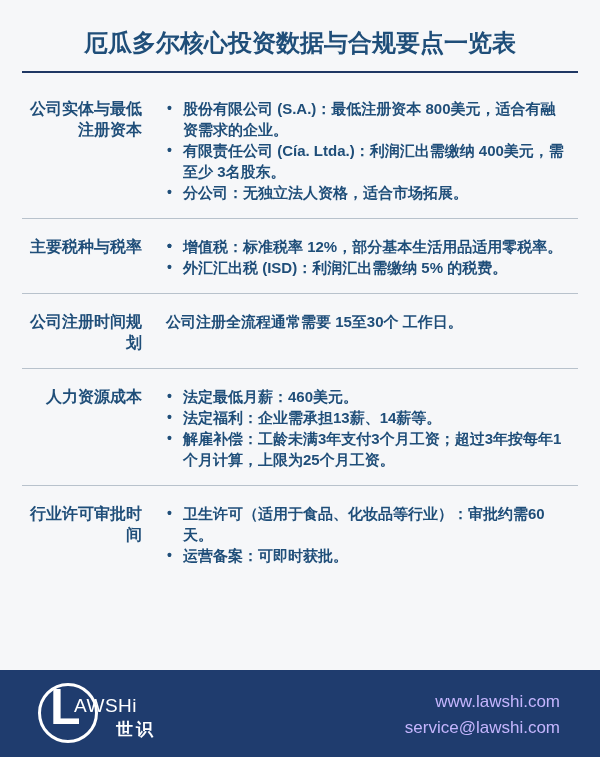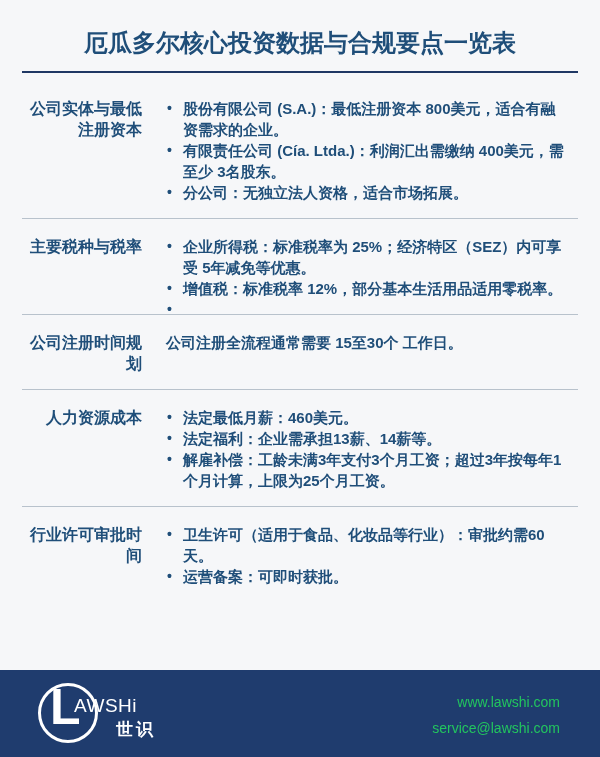--- a/index.html
+++ b/index.html
@@ -100,23 +100,23 @@
     font-size: 17px;
     line-height: 19px;
     font-weight: 700;
     letter-spacing: 3px;
     color: #ffffff;
   }
   .contact {
     position: absolute;
     right: 40px; top: 19px;
     text-align: right;
-    font-size: 14px;
+    font-size: 17px;
     line-height: 26px;
-    color: #22c55e;
+    color: #c4b5fd;
   }
   .contact div { white-space: nowrap; }
 </style>
 </head>
 <body>
 
 <div class="page">
 
   <header class="header">
     <h1>厄瓜多尔核心投资数据与合规要点一览表</h1>
@@ -131,23 +131,23 @@
             <li><span class="dot">•</span><span>股份有限公司 (S.A.)：最低注册资本 800美元，适合有融资需求的企业。</span></li>
             <li><span class="dot">•</span><span>有限责任公司 (Cía. Ltda.)：利润汇出需缴纳 400美元，需至少 3名股东。</span></li>
             <li><span class="dot">•</span><span>分公司：无独立法人资格，适合市场拓展。</span></li>
           </ul>
         </div>
       </div>
       <div class="row">
         <div class="row-label">主要税种与税率</div>
         <div class="row-content">
           <ul>
-            <li><span class="dot">•</span><span>企业所得税：标准税率为 25%；经济特区（SEZ）内可享受 5年减免等优惠。</span></li>
+            <li><span class="dot">•</span></li>
             <li><span class="dot">•</span><span>增值税：标准税率 12%，部分基本生活用品适用零税率。</span></li>
-            <li><span class="dot">•</span></li>
+            <li><span class="dot">•</span><span>外汇汇出税 (ISD)：利润汇出需缴纳 5% 的税费。</span></li>
           </ul>
         </div>
       </div>
       <div class="row">
         <div class="row-label">公司注册时间规划</div>
         <div class="row-content">
           <div>公司注册全流程通常需要 15至30个 工作日。</div>
         </div>
       </div>
       <div class="row">

